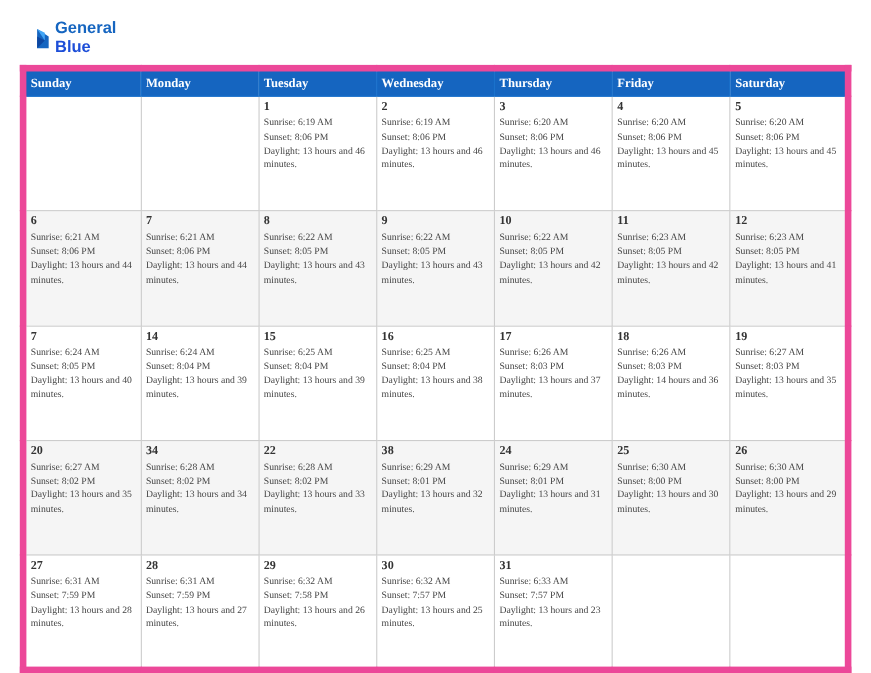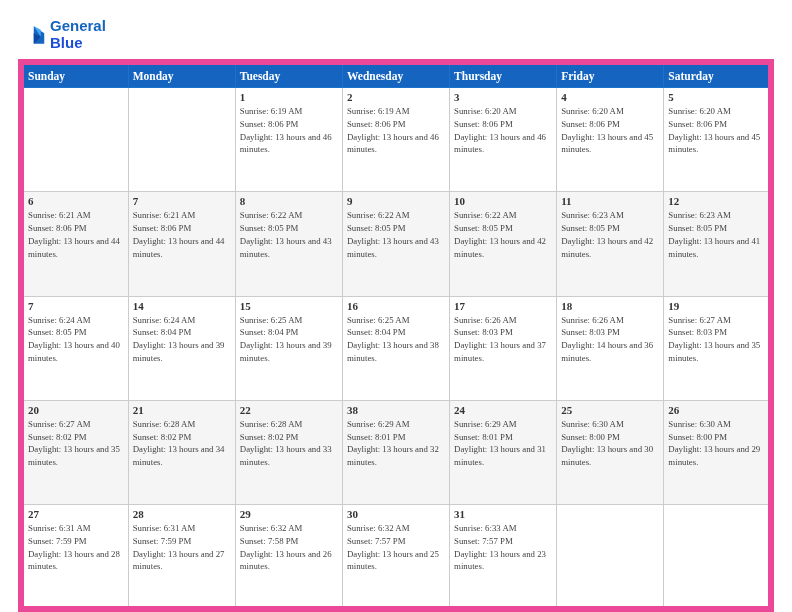--- a/index.html
+++ b/index.html
@@ -222,21 +222,21 @@
             <span class="day-num">19</span>
             <div class="day-info"><span>Sunrise: 6:27 AM</span><br><span>Sunset: 8:03 PM</span><br><span>Daylight: 13 hours and 35 minutes.</span></div>
           </td>
         </tr>
         <tr>
           <td>
             <span class="day-num">20</span>
             <div class="day-info"><span>Sunrise: 6:27 AM</span><br><span>Sunset: 8:02 PM</span><br><span>Daylight: 13 hours and 35 minutes.</span></div>
           </td>
           <td>
-            <span class="day-num">21</span>
+            <span class="day-num">34</span>
             <div class="day-info"><span>Sunrise: 6:28 AM</span><br><span>Sunset: 8:02 PM</span><br><span>Daylight: 13 hours and 34 minutes.</span></div>
           </td>
           <td>
             <span class="day-num">22</span>
             <div class="day-info"><span>Sunrise: 6:28 AM</span><br><span>Sunset: 8:02 PM</span><br><span>Daylight: 13 hours and 33 minutes.</span></div>
           </td>
           <td>
             <span class="day-num">38</span>
             <div class="day-info"><span>Sunrise: 6:29 AM</span><br><span>Sunset: 8:01 PM</span><br><span>Daylight: 13 hours and 32 minutes.</span></div>
           </td>

